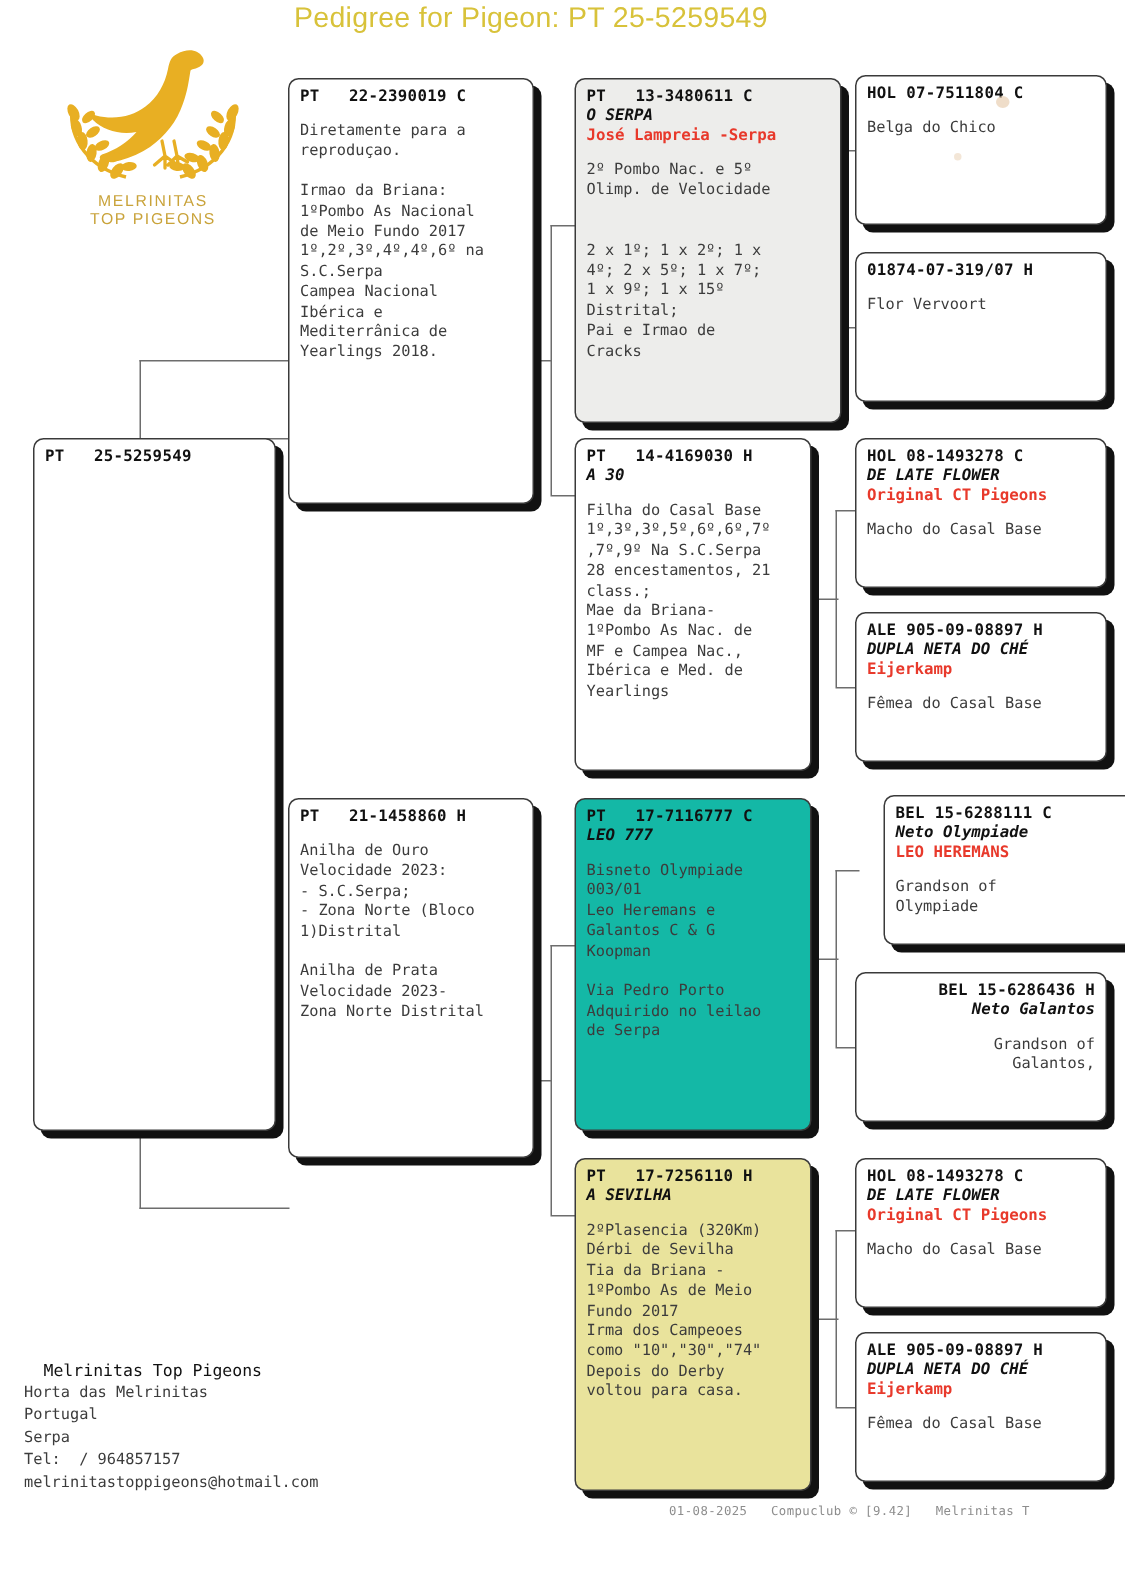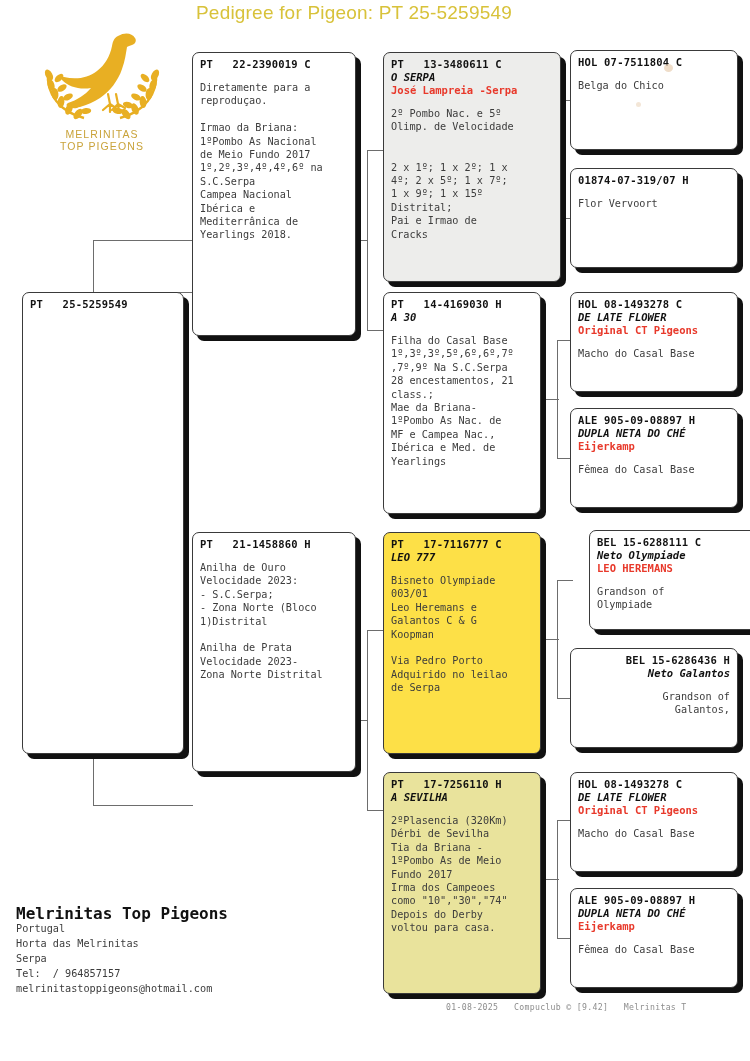--- a/index.html
+++ b/index.html
@@ -47,21 +47,21 @@
   }
   .box .breeder{
     font-size:10.5px;font-weight:bold;line-height:13px;color:#e8392b;
     white-space:pre;
   }
   .box .notes{
     font-size:10.2px;line-height:13.4px;color:#3c3c3c;
     white-space:pre-wrap;margin-top:10px;
   }
   .box.gray{background:#ededeb;}
-  .box.salmon{background:#fde047;}
+  .box.salmon{background:#14b8a6;}
   .box.yellow{background:#e9e39c;}
   
   #box-subject{left:22px;top:292px;width:162px;height:462px;}
   #box-sire   {left:192px;top:52px; width:164px;height:284px;}
   #box-dam    {left:192px;top:532px;width:164px;height:240px;}
 
   #box-ss {left:383px;top:52px; width:178px;height:230px;}
   #box-sd {left:383px;top:292px;width:158px;height:222px;}
   #box-ds {left:383px;top:532px;width:158px;height:222px;}
   #box-dd {left:383px;top:772px;width:158px;height:222px;}
@@ -70,21 +70,21 @@
   #box-ssd{left:570px;top:168px;width:168px;height:100px;}
   #box-sds{left:570px;top:292px;width:168px;height:100px;}
   #box-sdd{left:570px;top:408px;width:168px;height:100px;}
   #box-dss{left:570px;top:530px;width:168px;height:100px;margin-left:19px;}
   #box-dsd{left:570px;top:648px;width:168px;height:100px;text-align:right;}
   #box-dds{left:570px;top:772px;width:168px;height:100px;}
   #box-ddd{left:570px;top:888px;width:168px;height:100px;}
 
   
   #footer-owner{position:absolute;left:16px;top:906px;width:290px;}
-  #footer-owner .owner-name{font-size:16px;font-weight:bold;line-height:15px;}
+  #footer-owner .owner-name{font-size:11px;font-weight:normal;line-height:15px;margin-left:13px;}
   #footer-owner .owner-line{font-size:10.2px;line-height:15px;color:#3c3c3c;white-space:pre;}
   #footer-stamp{
     position:absolute;left:446px;top:1002px;width:300px;
     font-size:8.2px;color:#8d8d8d;white-space:pre;letter-spacing:.3px;
   }
   
   .speck{position:absolute;border-radius:50%;background:#e9d2b7;opacity:.75;}
 </style>
 </head>
 <body>
@@ -320,22 +320,22 @@
 
 <div class="box" id="box-ddd">
   <div class="id">ALE 905-09-08897 H</div>
   <div class="nick">DUPLA NETA DO CHÉ</div>
   <div class="breeder">Eijerkamp</div>
   <div class="notes">Fêmea do Casal Base</div>
 </div>
 
 <div id="footer-owner">
   <div class="owner-name">Melrinitas Top Pigeons</div>
+  <div class="owner-line">Horta das Melrinitas</div>
   <div class="owner-line">Portugal</div>
-  <div class="owner-line">Horta das Melrinitas</div>
   <div class="owner-line">Serpa</div>
   <div class="owner-line">Tel:  / 964857157</div>
   <div class="owner-line">melrinitastoppigeons@hotmail.com</div>
 </div>
 
 <div id="footer-stamp">01-08-2025   Compuclub © [9.42]   Melrinitas T</div>
 
 <div class="speck" style="left:664px;top:64px;width:9px;height:8px;"></div>
 <div class="speck" style="left:636px;top:102px;width:5px;height:5px;opacity:.55;"></div>
 

